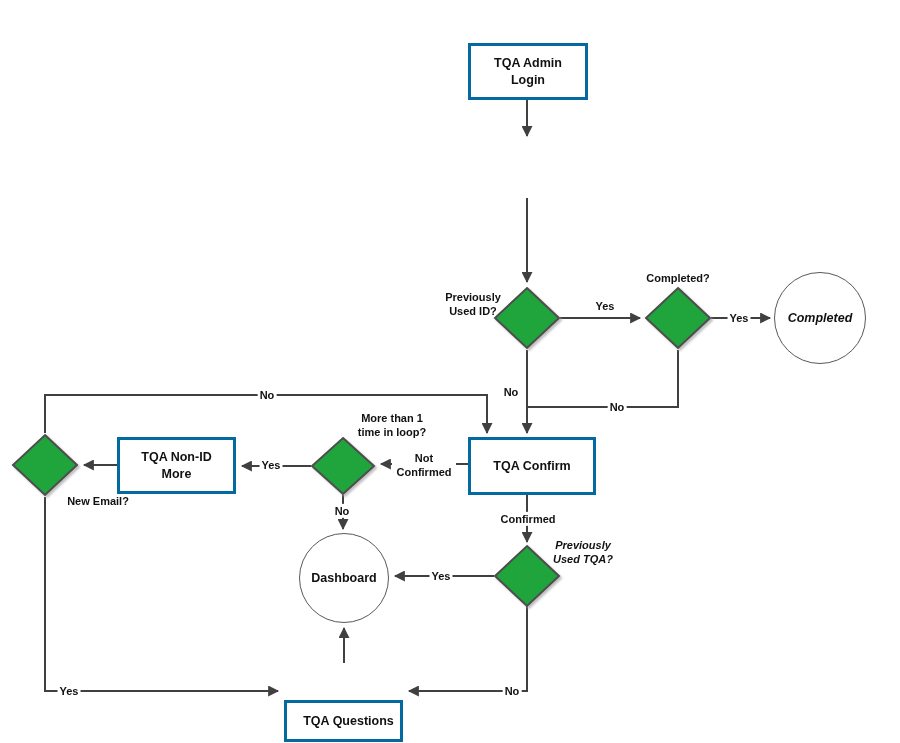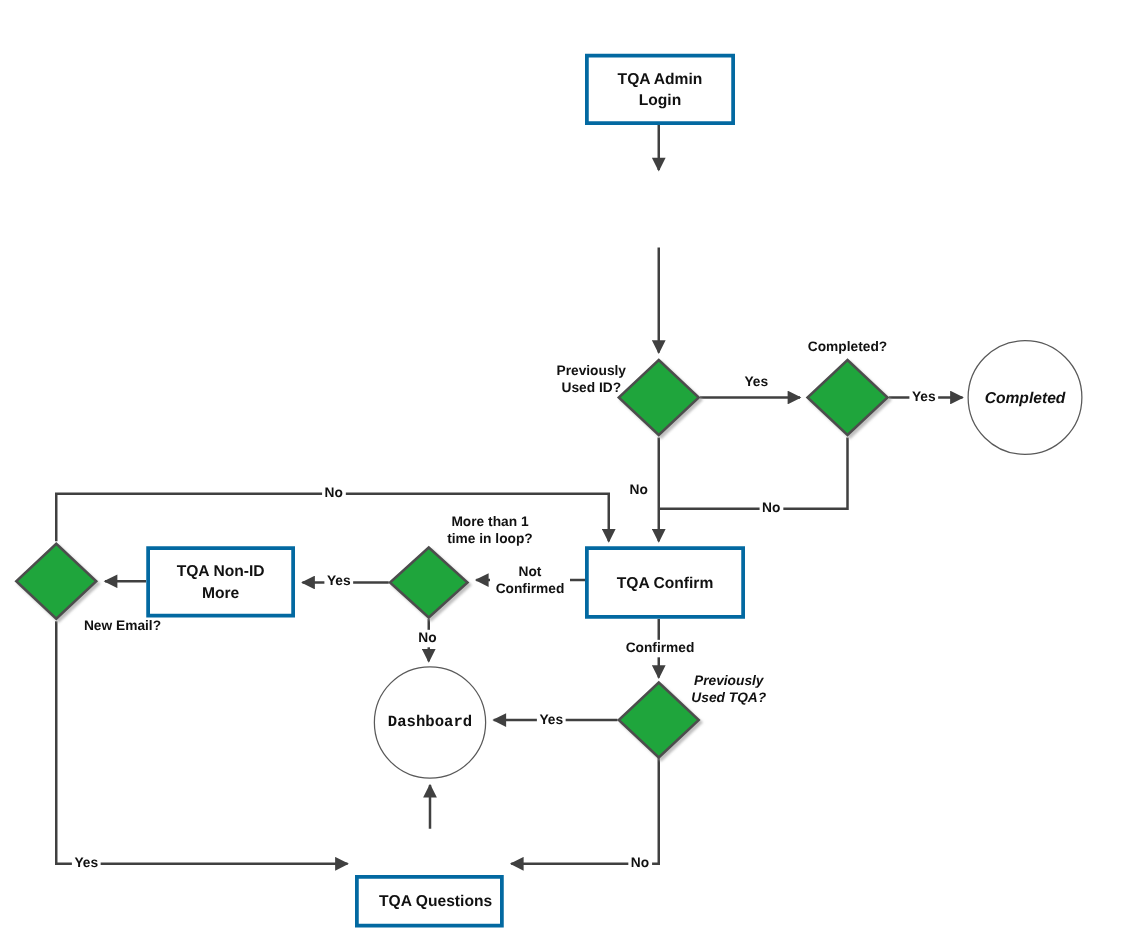--- a/index.html
+++ b/index.html
@@ -66,21 +66,21 @@
   </div>
 
   <div class="node box" style="left:284px; top:700px; width:119px; height:42px;padding-left:10px;">
     <span>TQA Questions</span>
   </div>
 
   <div class="node circle" style="left:774px; top:272px; width:92px; height:92px;font-style:italic;">
     <span>Completed</span>
   </div>
 
-  <div class="node circle" style="left:299px; top:533px; width:90px; height:90px;font-family:Liberation Mono, monospace;">
+  <div class="node circle" style="left:299px; top:533px; width:90px; height:90px;">
     <span>Dashboard</span>
   </div>
 
   <svg class="diamond-svg" style="left:493px; top:286px;" width="68" height="64">
     <polygon points="34,2 66,32 34,62 2,32" fill="#1FA53C" stroke="#4D4D4D" stroke-width="2"></polygon>
   </svg>
 
   <svg class="diamond-svg" style="left:644px; top:286px;" width="68" height="64">
     <polygon points="34,2 66,32 34,62 2,32" fill="#1FA53C" stroke="#4D4D4D" stroke-width="2"></polygon>
   </svg>

